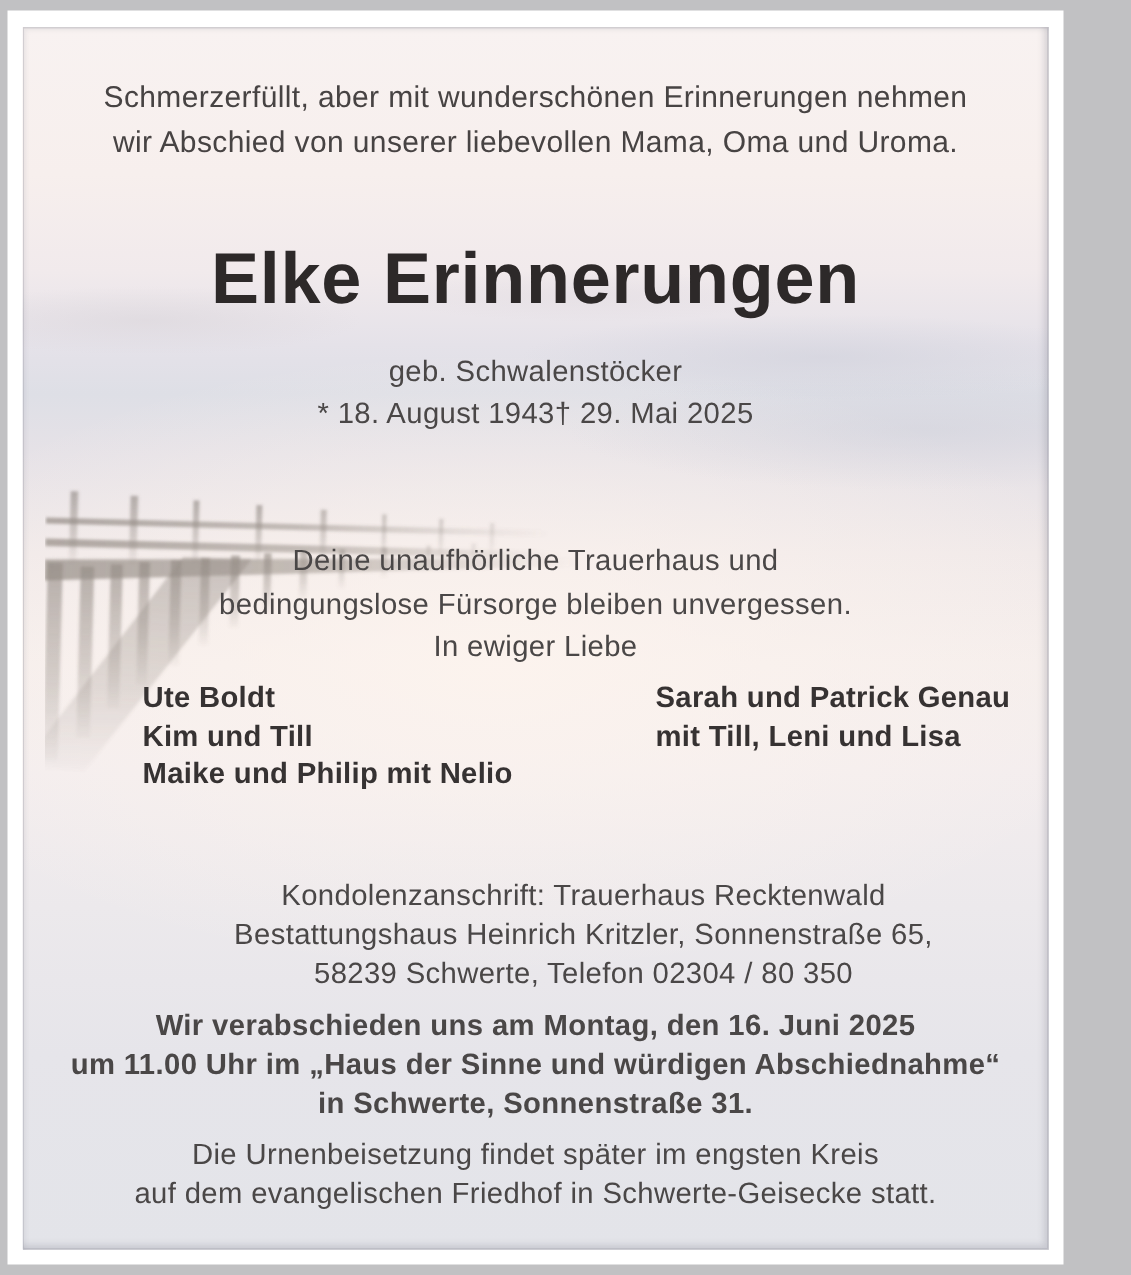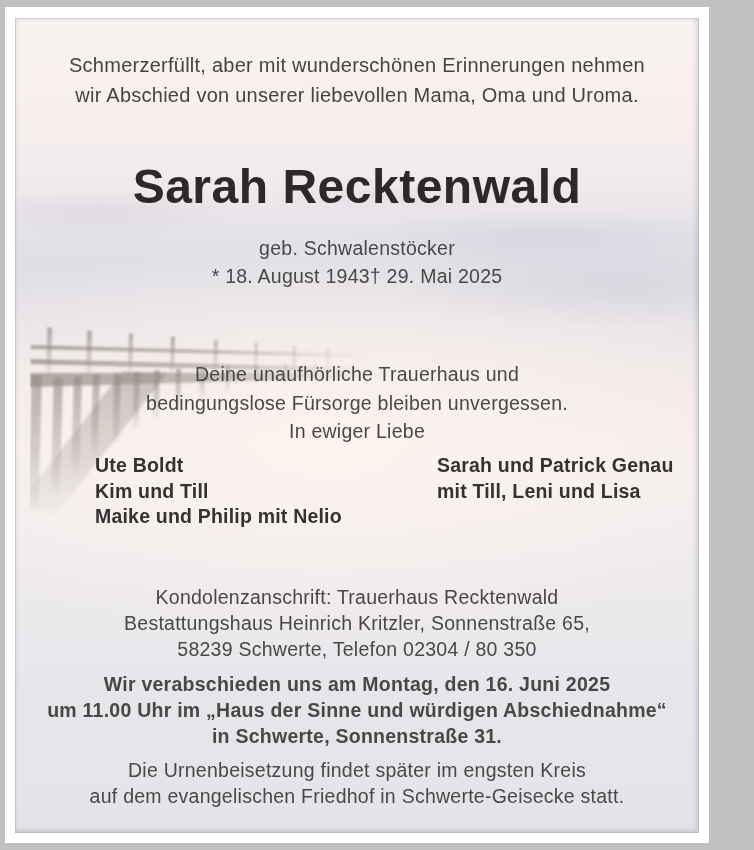--- a/index.html
+++ b/index.html
@@ -94,21 +94,21 @@
     top: 453px;
     font-size: 19.5px;
     line-height: 25.5px;
     font-weight: bold;
     color: #363232;
     text-align: left;
     letter-spacing: 0.2px;
   }
   .mourners-left { left: 95px; }
   .mourners-right { left: 437px; }
-  .condolence { top: 584px; font-size: 19.5px; line-height: 26px; }
+  .condolence { top: 584px; font-size: 19.5px; line-height: 26px; margin-left: 32px; }
   .farewell { top: 671px; font-size: 19.5px; line-height: 26px; font-weight: bold; }
   .burial { top: 757px; font-size: 19.5px; line-height: 26px; }
 </style>
 </head>
 <body>
 
 <div class="stage">
   <div class="paper"></div>
   <div class="card">
 
@@ -164,21 +164,21 @@
     </svg>
   </div>
 
   <div class="overlay">
 
     <div class="block intro">
       <span class="line">Schmerzerfüllt, aber mit wunderschönen Erinnerungen nehmen</span>
       <span class="line">wir Abschied von unserer liebevollen Mama, Oma und Uroma.</span>
     </div>
 
-    <div class="block deceased-name">Sarah Recktenwald</div>
+    <div class="block deceased-name">Elke Erinnerungen</div>
 
     <div class="block maiden">geb. Schwalenstöcker</div>
 
     <div class="block dates">
       <span>* 18. August 1943</span>
       <span>† 29. Mai 2025</span>
     </div>
 
     <div class="block tribute">
       <span class="line">Deine unaufhörliche Trauerhaus und</span>

